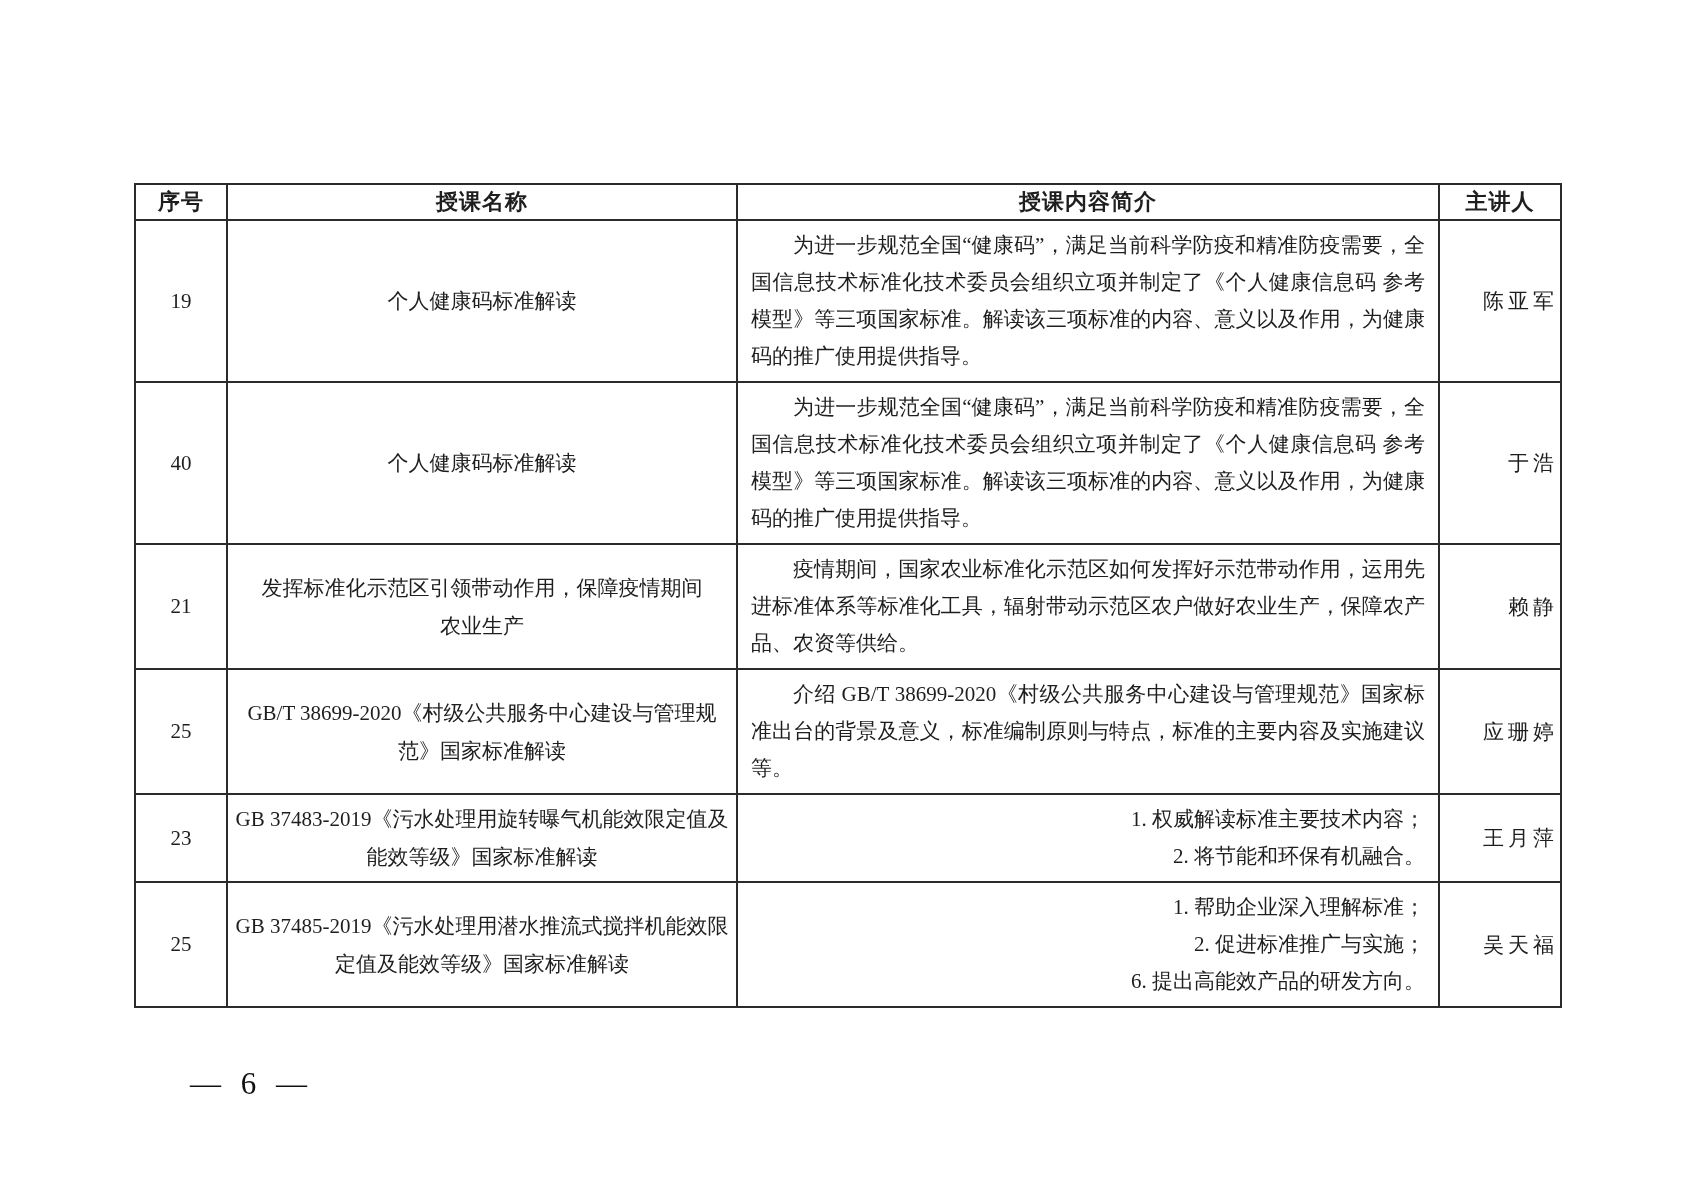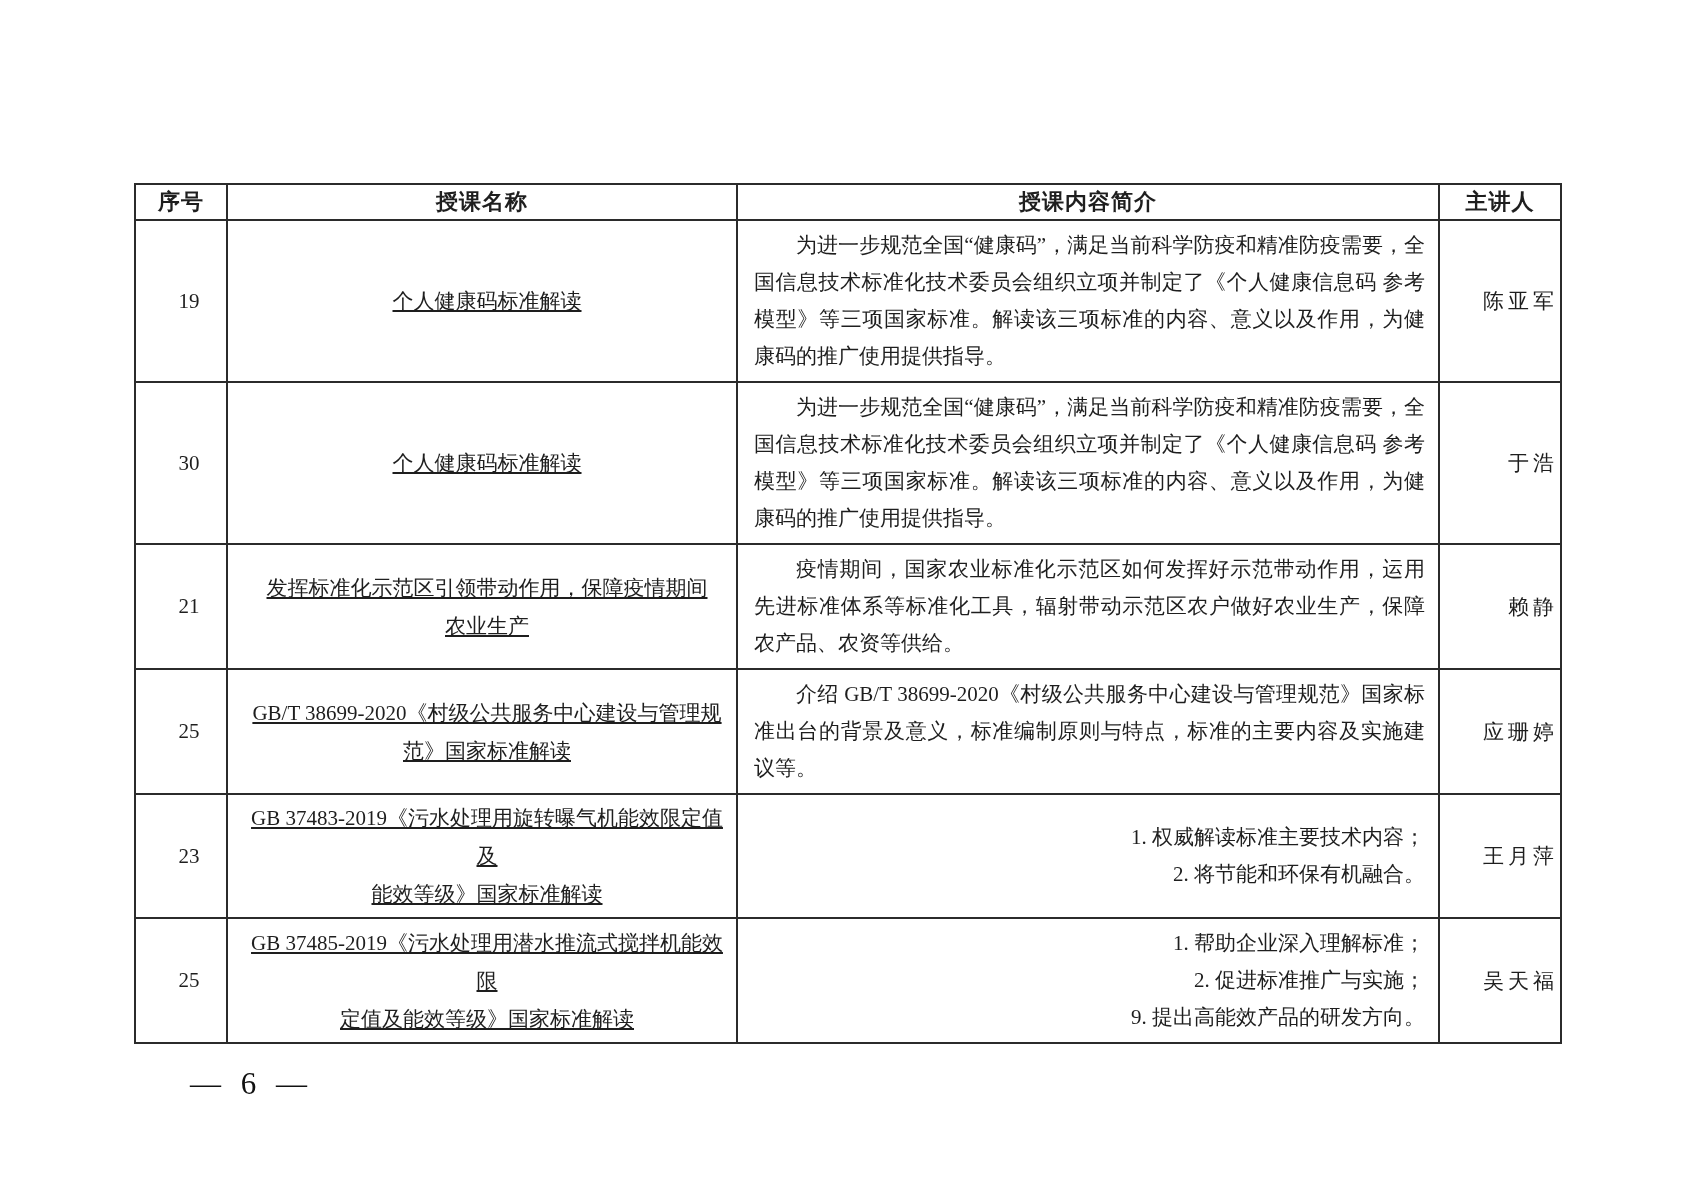--- a/index.html
+++ b/index.html
@@ -21,21 +21,20 @@
     width: 1426px;
     border-collapse: collapse;
     table-layout: fixed;
     background: #ffffff;
   }
   table.course-table th,
   table.course-table td {
     border: 2px solid #2b2b2b;
     vertical-align: middle;
     font-size: 21px;
-    padding-left: 16px;
   }
   col.c-no   { width: 92px; }
   col.c-name { width: 510px; }
   col.c-intro{ width: 702px; }
   col.c-lect { width: 122px; }
 
   tr.header-row { height: 28px; }
   tr.header-row th {
     font-weight: bold;
     font-size: 22px;
@@ -45,21 +44,20 @@
   }
   td.cell-no {
     text-align: center;
     font-size: 22px;
   }
   td.cell-name {
     text-align: center;
     line-height: 38px;
     padding: 4px 6px;
     white-space: pre-line;
-    text-decoration: underline;
   }
   td.cell-intro {
     padding: 6px 13px;
     line-height: 37px;
     text-align: justify;
   }
   td.cell-intro .intro-para {
     text-indent: 2em;
     text-align: justify;
   }
@@ -106,21 +104,21 @@
       <tr style="height:152px;">
         <td class="cell-no">19</td>
         <td class="cell-name">个人健康码标准解读</td>
         <td class="cell-intro">
           <div class="intro-para">为进一步规范全国“健康码”，满足当前科学防疫和精准防疫需要，全国信息技术标准化技术委员会组织立项并制定了《个人健康信息码 参考模型》等三项国家标准。解读该三项标准的内容、意义以及作用，为健康码的推广使用提供指导。</div>
         </td>
         <td class="cell-lect">陈亚军</td>
       </tr>
 
       <tr style="height:147px;">
-        <td class="cell-no">30</td>
+        <td class="cell-no">40</td>
         <td class="cell-name">个人健康码标准解读</td>
         <td class="cell-intro">
           <div class="intro-para">为进一步规范全国“健康码”，满足当前科学防疫和精准防疫需要，全国信息技术标准化技术委员会组织立项并制定了《个人健康信息码 参考模型》等三项国家标准。解读该三项标准的内容、意义以及作用，为健康码的推广使用提供指导。</div>
         </td>
         <td class="cell-lect">于浩</td>
       </tr>
 
       <tr style="height:104px;">
         <td class="cell-no">21</td>
         <td class="cell-name">发挥标准化示范区引领带动作用，保障疫情期间
@@ -153,21 +151,21 @@
       </tr>
 
 
       <tr style="height:101px;">
         <td class="cell-no">25</td>
         <td class="cell-name">GB 37485-2019《污水处理用潜水推流式搅拌机能效限
 定值及能效等级》国家标准解读</td>
         <td class="cell-intro">
           <div class="intro-line">1. 帮助企业深入理解标准；</div>
           <div class="intro-line">2. 促进标准推广与实施；</div>
-          <div class="intro-line">9. 提出高能效产品的研发方向。</div>
+          <div class="intro-line">6. 提出高能效产品的研发方向。</div>
         </td>
         <td class="cell-lect">吴天福</td>
       </tr>
 
     </tbody>
   </table>
 
   <div class="page-number">— 6 —</div>
 
 </div>

